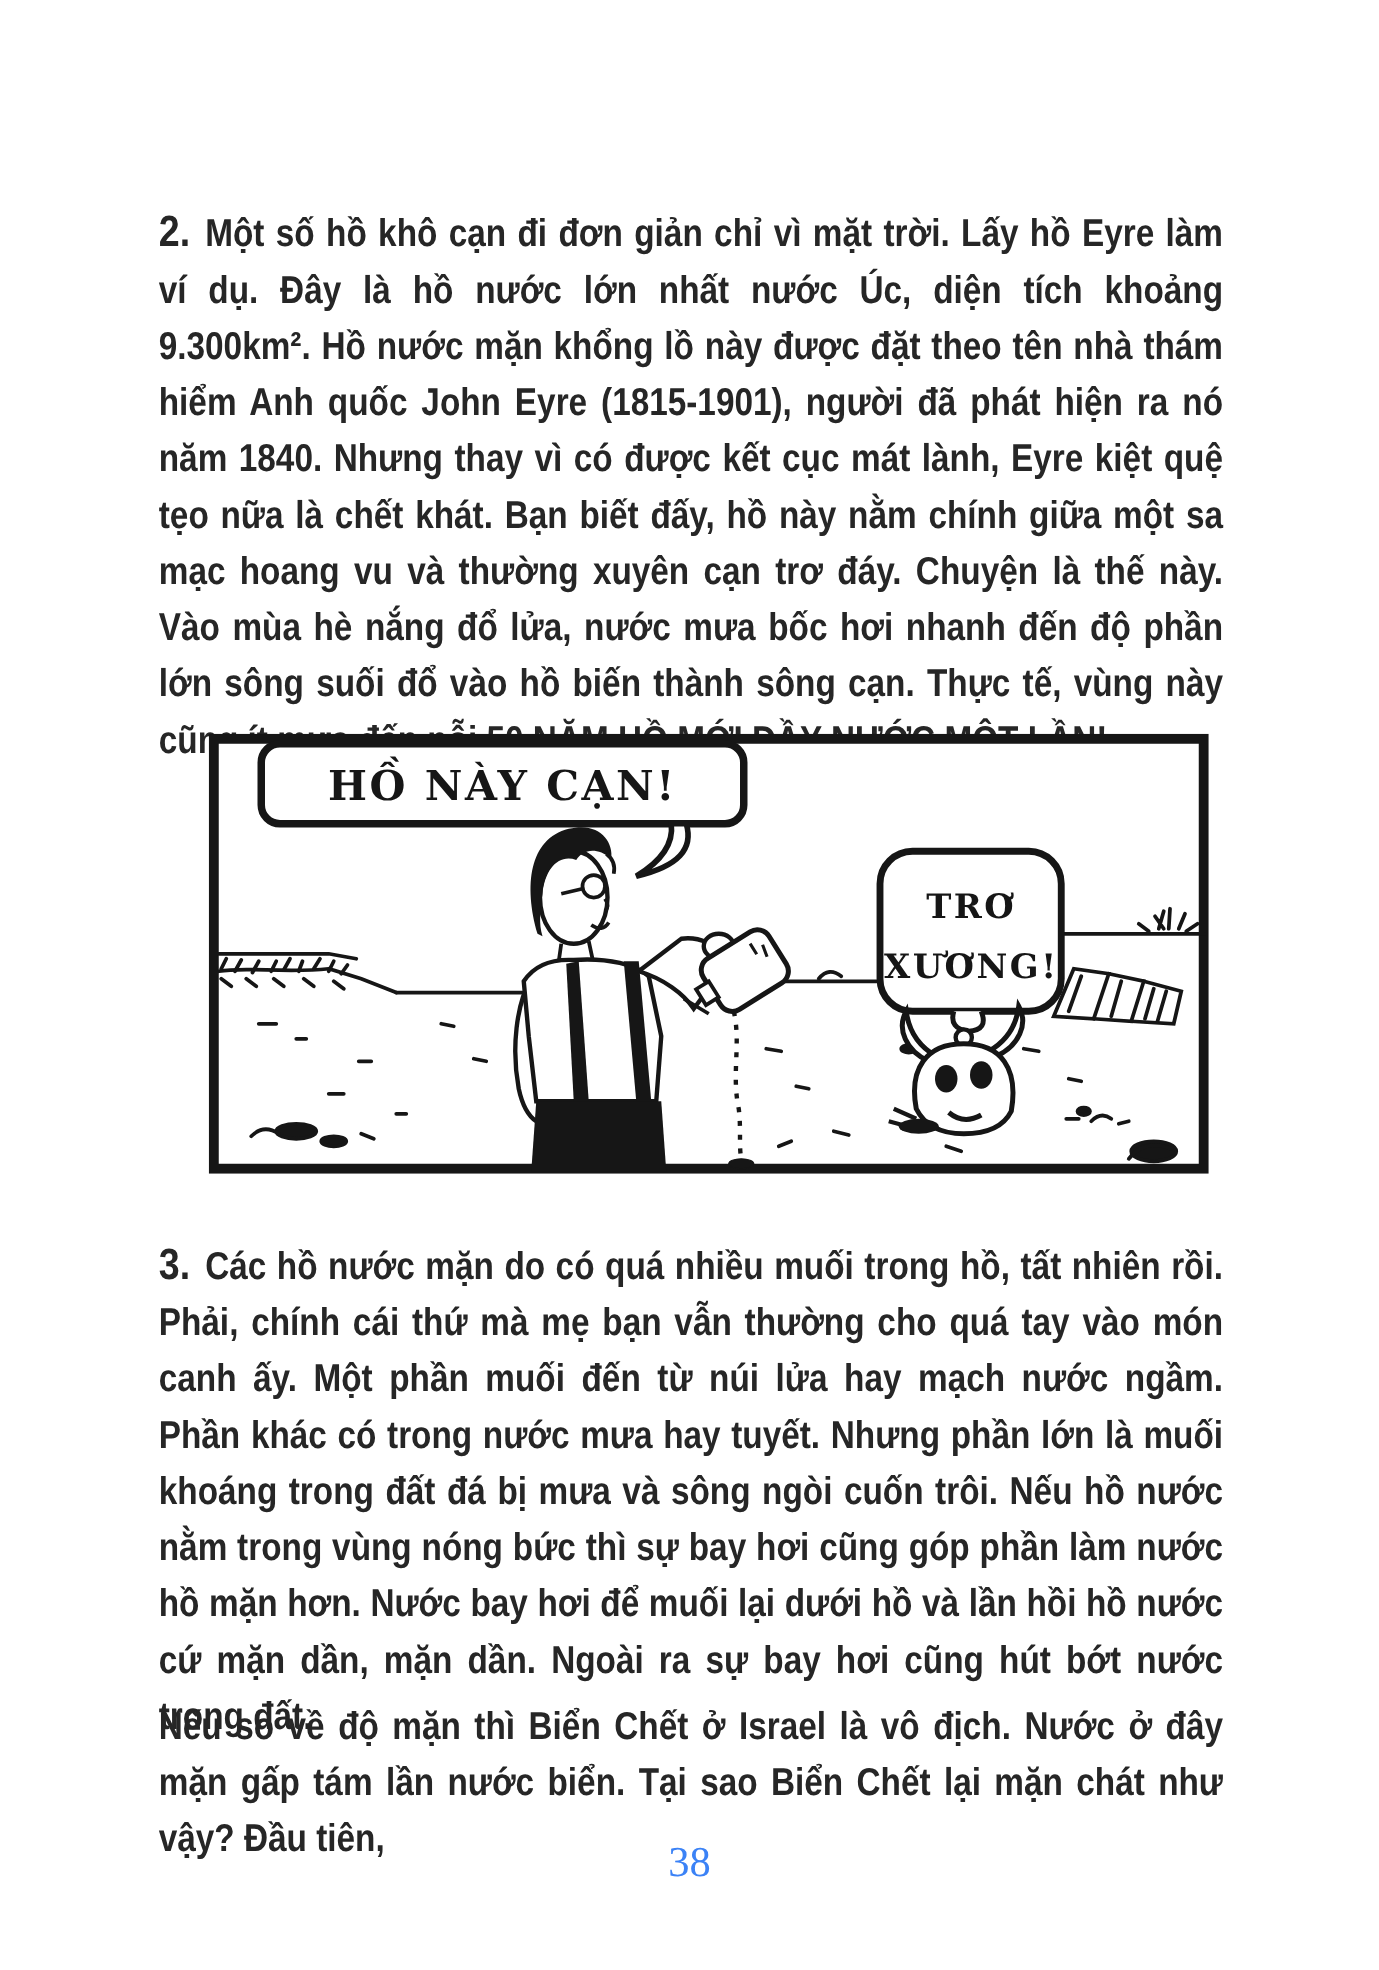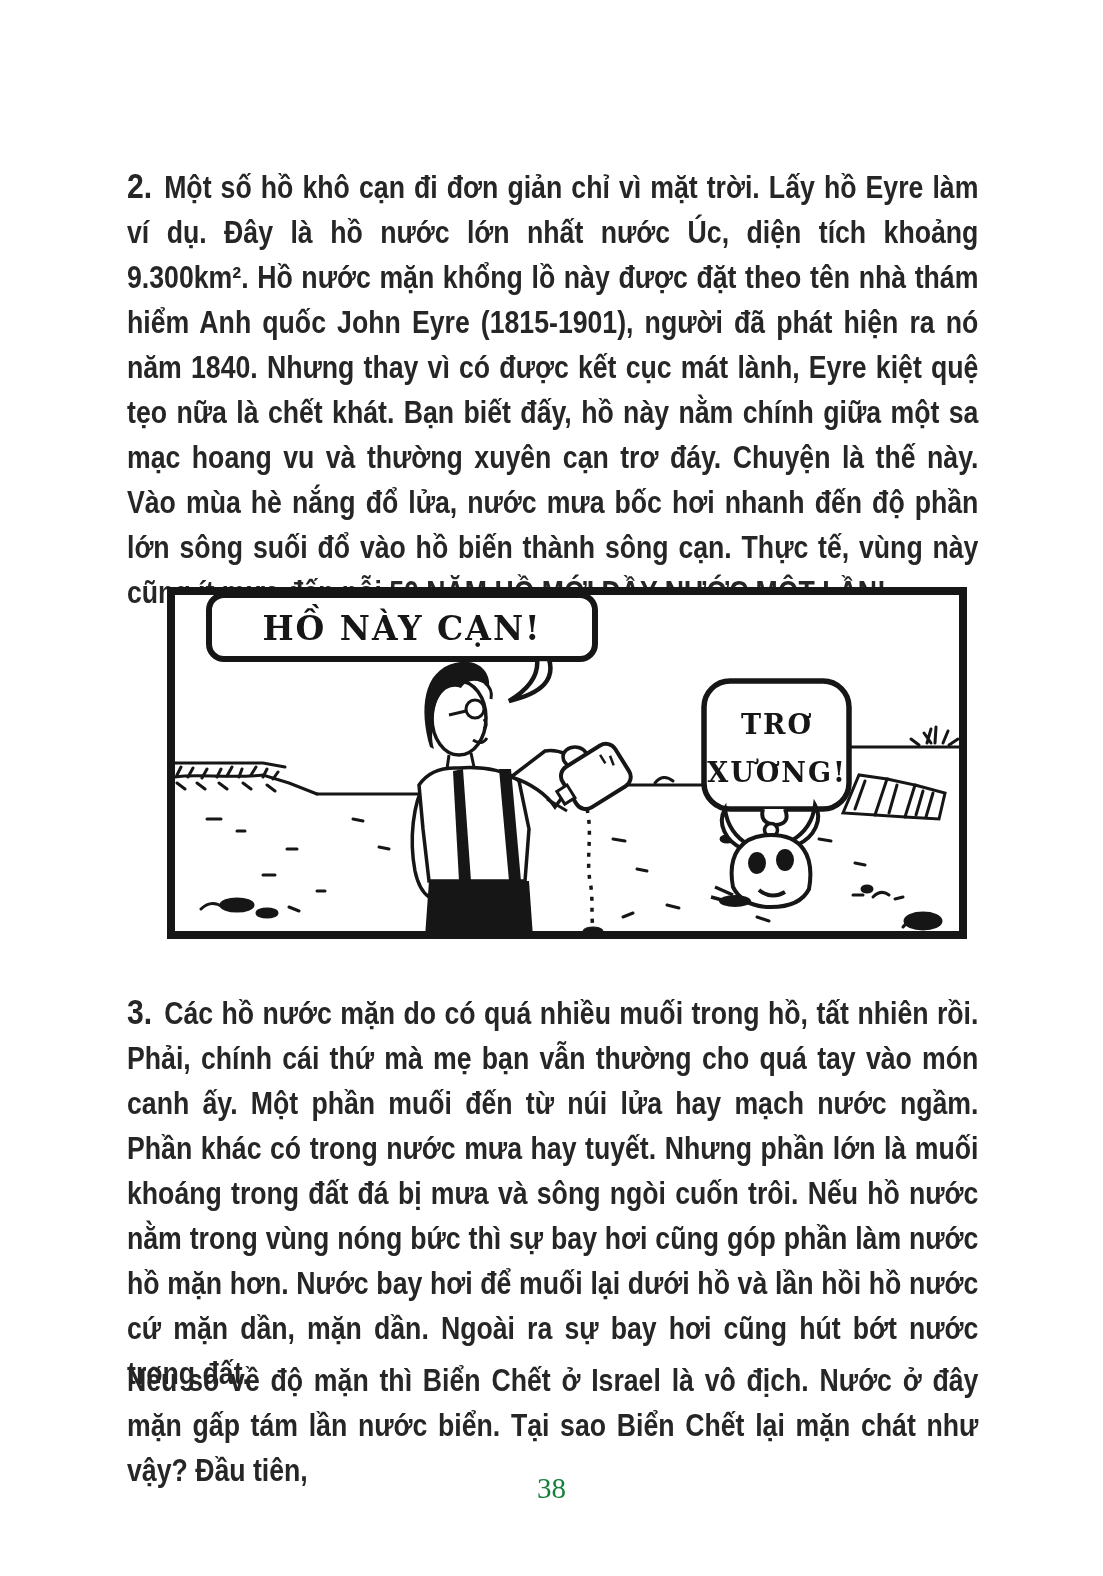--- a/index.html
+++ b/index.html
@@ -39,22 +39,22 @@
     font-family:"DejaVu Serif","Liberation Serif",serif;
     font-weight:bold;
     fill:#161616;
   }
   .pageno{
     position:absolute;
     left:0;top:1472px;
     width:100%;
     text-align:center;
     font-family:"Liberation Serif","DejaVu Serif",serif;
-    font-size:29px;
-    color:#15803d;
+    font-size:34px;
+    color:#3b82f6;
   }
 </style>
 </head>
 <body>
 
 <div class="page">
 
   <p class="para" style="top:132px"><span class="pnum">2.</span><span>Một số hồ khô cạn đi đơn giản chỉ vì mặt trời. Lấy hồ Eyre làm ví dụ. Đây là hồ nước lớn nhất nước Úc, diện tích khoảng 9.300km². Hồ nước mặn khổng lồ này được đặt theo tên nhà thám hiểm Anh quốc John Eyre (1815-1901), người đã phát hiện ra nó năm 1840. Nhưng thay vì có được kết cục mát lành, Eyre kiệt quệ tẹo nữa là chết khát. Bạn biết đấy, hồ này nằm chính giữa một sa mạc hoang vu và thường xuyên cạn trơ đáy. Chuyện là thế này. Vào mùa hè nắng đổ lửa, nước mưa bốc hơi nhanh đến độ phần lớn sông suối đổ vào hồ biến thành sông cạn. Thực tế, vùng này cũng ít mưa đến nỗi 50 NĂM HỒ MỚI ĐẦY NƯỚC MỘT LẦN!</span></p>
 
   <figure class="comic">

